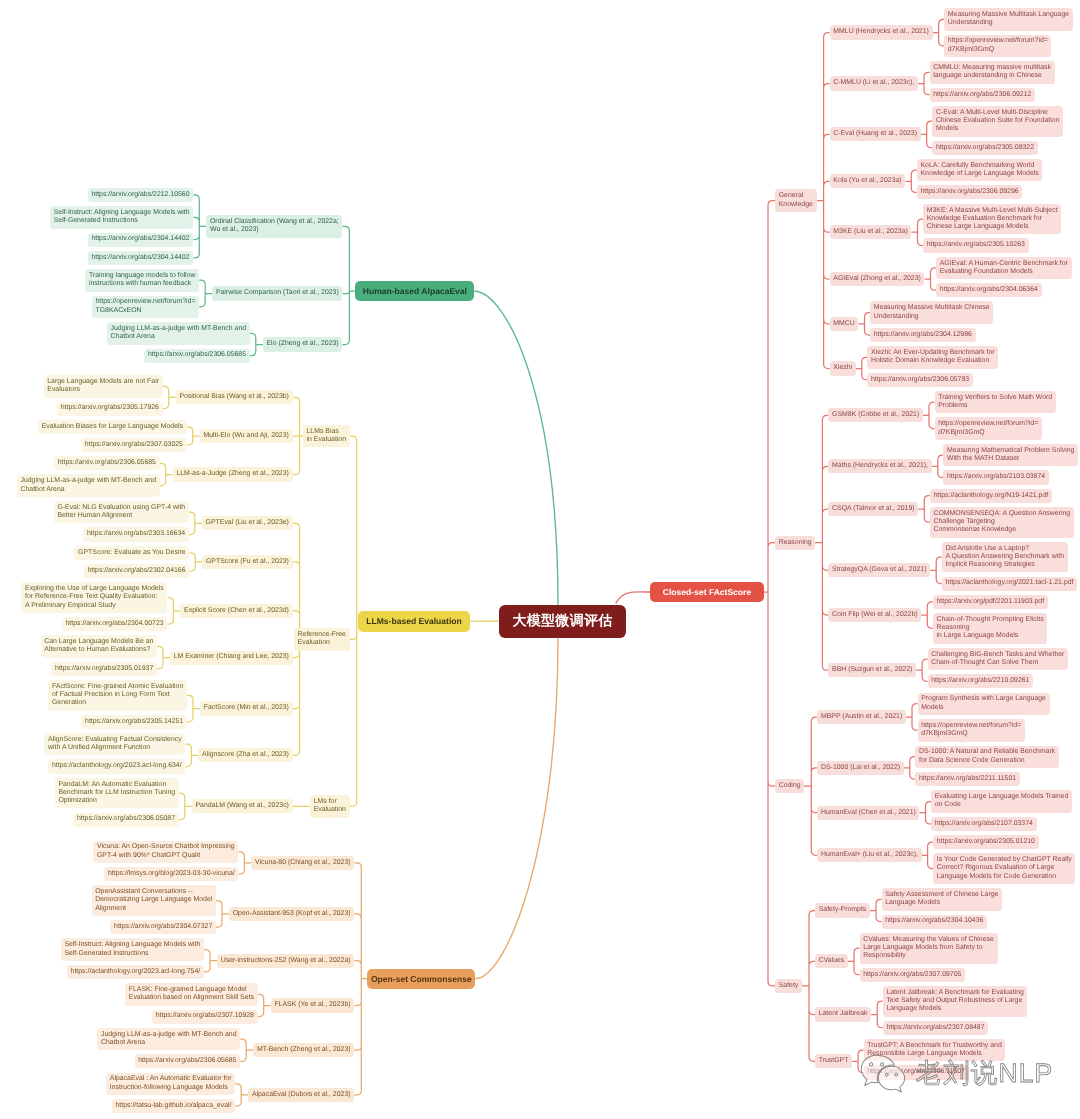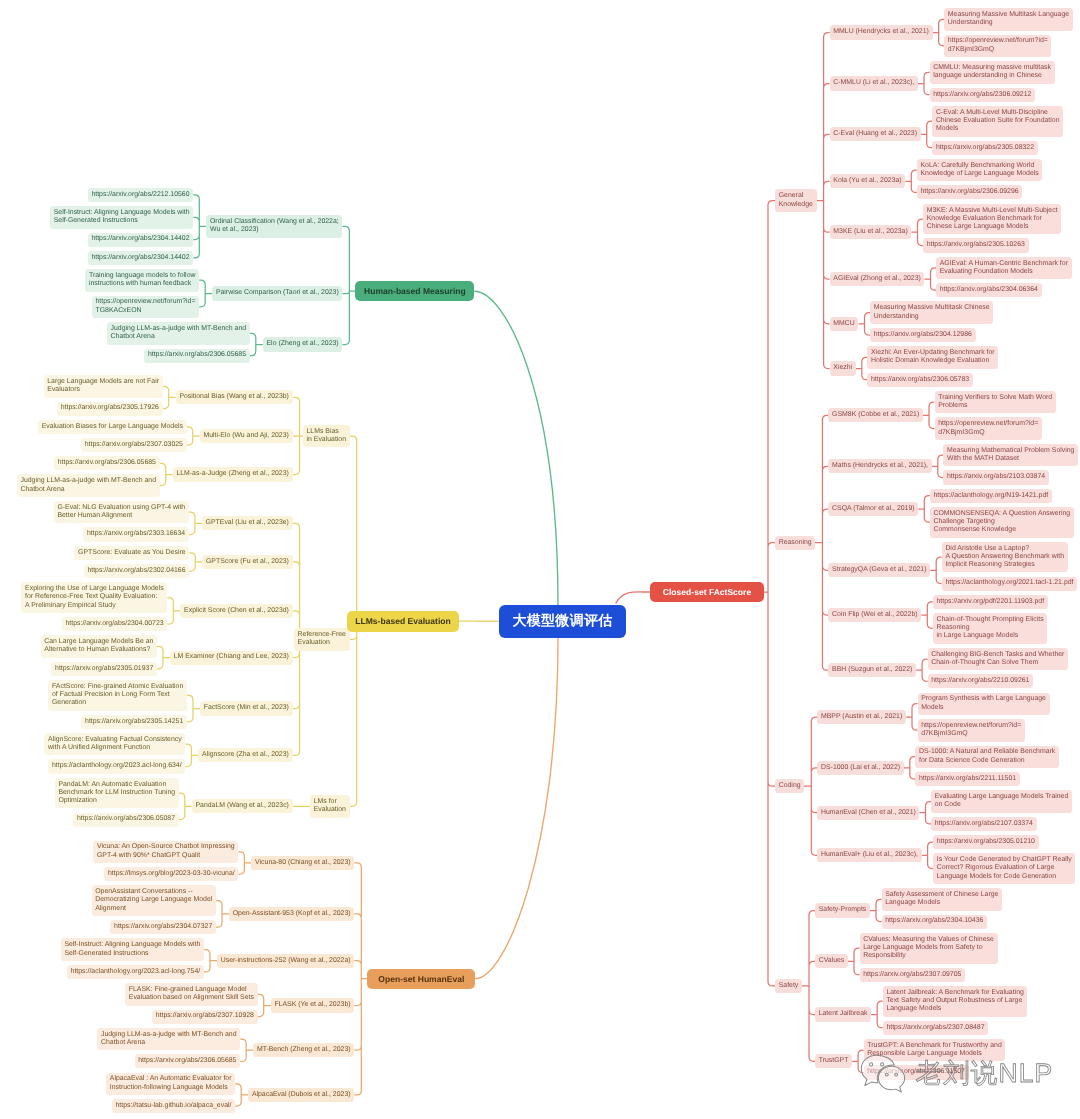--- a/index.html
+++ b/index.html
@@ -82,38 +82,38 @@
     </svg>
   <div id="watermark" style="left: 858px; top: 1049px; width: 224px; height: 52px;"><svg width="224" height="52" viewBox="0 0 211 49">
         <path d="M17.5 5.9C9.5 5.9 3.1 11.6 3.1 18.7c0 4.0 2.1 7.6 5.3 10.0l-2.0 5.7 6.3-3.2c1.5 .4 3.2 .6 4.8 .6 .4 0 .9 0 1.3-.1-.4-1.2-.7-2.5-.7-3.8 0-7.1 6.5-12.8 14.5-12.8 .5 0 1.1 0 1.6 .1C32.4 9.8 25.6 5.9 17.5 5.9z" fill="rgba(255,255,255,0.42)" stroke="#8a8a8a" stroke-width="0.95" stroke-linejoin="round"></path>
         <circle cx="12.3" cy="14.5" r="1.5" fill="none" stroke="#8a8a8a" stroke-width="0.95"></circle>
         <circle cx="22.7" cy="14.5" r="1.5" fill="none" stroke="#8a8a8a" stroke-width="0.95"></circle>
         <path d="M31.5 16.2c-6.8 0-12.3 5.0-12.3 11.1 0 6.1 5.5 11.1 12.3 11.1 1.4 0 2.8-.2 4.1-.6l5.2 2.7-1.5-4.6c2.8-2.0 4.6-5.1 4.6-8.5 0-6.1-5.5-11.1-12.3-11.1z" fill="rgba(255,255,255,0.62)" stroke="#8a8a8a" stroke-width="0.95" stroke-linejoin="round"></path>
         <circle cx="27.1" cy="24.1" r="1.35" fill="none" stroke="#8a8a8a" stroke-width="0.95"></circle>
         <circle cx="35.9" cy="24.1" r="1.35" fill="none" stroke="#8a8a8a" stroke-width="0.95"></circle>
         <text x="54.3" y="31.2" font-family="&quot;Liberation Sans&quot;,&quot;DejaVu Sans&quot;,sans-serif" font-size="25" fill="none" stroke="#828282" stroke-width="0.78" letter-spacing="1.0">老刘说NLP</text>
       </svg></div>
-<div class="node l1" style="left: 355.4px; top: 280.9px; width: 119px; height: 20.5px; background: rgb(74, 174, 124); color: rgb(27, 61, 43);">Human-based Measuring</div>
+<div class="node l1" style="left: 355.4px; top: 280.9px; width: 119px; height: 20.5px; background: rgb(74, 174, 124); color: rgb(27, 61, 43);">Human-based AlpacaEval</div>
     <div class="node l2" style="left: 206.3px; top: 215.1px; width: 136.1px; height: 22.5px; background: rgb(220, 239, 228); color: rgb(47, 97, 71); padding: 0px 3.7px;">Ordinal Classification (Wang et al., 2022a;
 Wu et al., 2023)</div>
     <div class="node l3" style="left: 87.7px; top: 187.8px; width: 105.6px; height: 14.2px; background: rgb(226, 242, 233); color: rgb(47, 97, 71); padding: 0px 3.7px;">https://arxiv.org/abs/2212.10560</div>
     <div class="node l3" style="left: 50px; top: 206px; width: 143.3px; height: 22.5px; background: rgb(226, 242, 233); color: rgb(47, 97, 71); padding: 0px 3.7px;">Self-Instruct: Aligning Language Models with
 Self-Generated Instructions</div>
     <div class="node l3" style="left: 87.7px; top: 232.5px; width: 105.6px; height: 14.2px; background: rgb(226, 242, 233); color: rgb(47, 97, 71); padding: 0px 3.7px;">https://arxiv.org/abs/2304.14402</div>
     <div class="node l3" style="left: 87.7px; top: 250.8px; width: 105.6px; height: 14.2px; background: rgb(226, 242, 233); color: rgb(47, 97, 71); padding: 0px 3.7px;">https://arxiv.org/abs/2304.14402</div>
     <div class="node l2" style="left: 212.2px; top: 286.4px; width: 130.2px; height: 14.2px; background: rgb(220, 239, 228); color: rgb(47, 97, 71); padding: 0px 3.7px;">Pairwise Comparison (Taori et al., 2023)</div>
     <div class="node l3" style="left: 85.3px; top: 269px; width: 113.9px; height: 22.5px; background: rgb(226, 242, 233); color: rgb(47, 97, 71); padding: 0px 3.7px;">Training language models to follow
 instructions with human feedback</div>
     <div class="node l3" style="left: 91.8px; top: 295.5px; width: 107.4px; height: 22.5px; background: rgb(226, 242, 233); color: rgb(47, 97, 71); padding: 0px 3.7px;">https://openreview.net/forum?id=
 TG8KACxEON</div>
     <div class="node l2" style="left: 262.8px; top: 337.4px; width: 79.6px; height: 14.2px; background: rgb(220, 239, 228); color: rgb(47, 97, 71); padding: 0px 3.7px;">Elo (Zheng et al., 2023)</div>
     <div class="node l3" style="left: 106.9px; top: 322px; width: 142.9px; height: 22.5px; background: rgb(226, 242, 233); color: rgb(47, 97, 71); padding: 0px 3.7px;">Judging LLM-as-a-judge with MT-Bench and
 Chatbot Arena</div>
     <div class="node l3" style="left: 144.2px; top: 348.5px; width: 105.6px; height: 14.2px; background: rgb(226, 242, 233); color: rgb(47, 97, 71); padding: 0px 3.7px;">https://arxiv.org/abs/2306.05685</div>
-    <div class="node l1" style="left: 347px; top: 611px; width: 112px; height: 20.5px; background: rgb(237, 213, 73); color: rgb(59, 54, 14);">LLMs-based Evaluation</div>
+    <div class="node l1" style="left: 358px; top: 611px; width: 112px; height: 20.5px; background: rgb(237, 213, 73); color: rgb(59, 54, 14);">LLMs-based Evaluation</div>
     <div class="node l2" style="left: 302.8px; top: 424.7px; width: 46.9px; height: 22.5px; background: rgb(250, 243, 217); color: rgb(106, 90, 38); padding: 0px 3.7px;">LLMs Bias
 in Evaluation</div>
     <div class="node l2" style="left: 175.7px; top: 390.3px; width: 116.9px; height: 14.2px; background: rgb(250, 243, 217); color: rgb(106, 90, 38); padding: 0px 3.7px;">Positional Bias (Wang et al., 2023b)</div>
     <div class="node l3" style="left: 43.6px; top: 375px; width: 119.1px; height: 22.5px; background: rgb(250, 246, 227); color: rgb(106, 90, 38); padding: 0px 3.7px;">Large Language Models are not Fair
 Evaluators</div>
     <div class="node l3" style="left: 57.1px; top: 401.5px; width: 105.6px; height: 14.2px; background: rgb(250, 246, 227); color: rgb(106, 90, 38); padding: 0px 3.7px;">https://arxiv.org/abs/2305.17926</div>
     <div class="node l2" style="left: 199.7px; top: 428.9px; width: 92.9px; height: 14.2px; background: rgb(250, 243, 217); color: rgb(106, 90, 38); padding: 0px 3.7px;">Multi-Elo (Wu and Aji, 2023)</div>
     <div class="node l3" style="left: 38px; top: 419.7px; width: 148.7px; height: 14.2px; background: rgb(250, 246, 227); color: rgb(106, 90, 38); padding: 0px 3.7px;">Evaluation Biases for Large Language Models</div>
     <div class="node l3" style="left: 81.1px; top: 438px; width: 105.6px; height: 14.2px; background: rgb(250, 246, 227); color: rgb(106, 90, 38); padding: 0px 3.7px;">https://arxiv.org/abs/2307.03025</div>
     <div class="node l2" style="left: 172.7px; top: 467.4px; width: 119.9px; height: 14.2px; background: rgb(250, 243, 217); color: rgb(106, 90, 38); padding: 0px 3.7px;">LLM-as-a-Judge (Zheng et al., 2023)</div>
@@ -147,21 +147,21 @@
     <div class="node l3" style="left: 44.4px; top: 732.9px; width: 141px; height: 22.5px; background: rgb(250, 246, 227); color: rgb(106, 90, 38); padding: 0px 3.7px;">AlignScore: Evaluating Factual Consistency
 with A Unified Alignment Function</div>
     <div class="node l3" style="left: 48.3px; top: 759.4px; width: 137.1px; height: 14.2px; background: rgb(250, 246, 227); color: rgb(106, 90, 38); padding: 0px 3.7px;">https://aclanthology.org/2023.acl-long.634/</div>
     <div class="node l2" style="left: 310px; top: 795.1px; width: 39.7px; height: 22.5px; background: rgb(250, 243, 217); color: rgb(106, 90, 38); padding: 0px 3.7px;">LMs for
 Evaluation</div>
     <div class="node l2" style="left: 191.8px; top: 799.2px; width: 100.8px; height: 14.2px; background: rgb(250, 243, 217); color: rgb(106, 90, 38); padding: 0px 3.7px;">PandaLM (Wang et al., 2023c)</div>
     <div class="node l3" style="left: 54.7px; top: 777.7px; width: 124.1px; height: 30.8px; background: rgb(250, 246, 227); color: rgb(106, 90, 38); padding: 0px 3.7px;">PandaLM: An Automatic Evaluation
 Benchmark for LLM Instruction Tuning
 Optimization</div>
     <div class="node l3" style="left: 73.2px; top: 812.5px; width: 105.6px; height: 14.2px; background: rgb(250, 246, 227); color: rgb(106, 90, 38); padding: 0px 3.7px;">https://arxiv.org/abs/2306.05087</div>
-    <div class="node l1" style="left: 367.3px; top: 968.5px; width: 108px; height: 20.5px; background: rgb(232, 159, 92); color: rgb(85, 50, 14);">Open-set HumanEval</div>
+    <div class="node l1" style="left: 367.3px; top: 968.5px; width: 108px; height: 20.5px; background: rgb(232, 159, 92); color: rgb(85, 50, 14);">Open-set Commonsense</div>
     <div class="node l2" style="left: 251.4px; top: 855.8px; width: 102.9px; height: 14.2px; background: rgb(250, 232, 213); color: rgb(124, 78, 35); padding: 0px 3.7px;">Vicuna-80 (Chiang et al., 2023)</div>
     <div class="node l3" style="left: 93.3px; top: 840.5px; width: 145.1px; height: 22.5px; background: rgb(251, 236, 223); color: rgb(124, 78, 35); padding: 0px 3.7px;">Vicuna: An Open-Source Chatbot Impressing
 GPT-4 with 90%* ChatGPT Qualit</div>
     <div class="node l3" style="left: 104.3px; top: 867px; width: 134.1px; height: 14.2px; background: rgb(251, 236, 223); color: rgb(124, 78, 35); padding: 0px 3.7px;">https://lmsys.org/blog/2023-03-30-vicuna/</div>
     <div class="node l2" style="left: 229px; top: 906.8px; width: 125.3px; height: 14.2px; background: rgb(250, 232, 213); color: rgb(124, 78, 35); padding: 0px 3.7px;">Open-Assistant-953 (Kopf et al., 2023)</div>
     <div class="node l3" style="left: 91.5px; top: 885.2px; width: 124.5px; height: 30.8px; background: rgb(251, 236, 223); color: rgb(124, 78, 35); padding: 0px 3.7px;">OpenAssistant Conversations --
 Democratizing Large Language Model
 Alignment</div>
     <div class="node l3" style="left: 110.4px; top: 920.1px; width: 105.6px; height: 14.2px; background: rgb(251, 236, 223); color: rgb(124, 78, 35); padding: 0px 3.7px;">https://arxiv.org/abs/2304.07327</div>
     <div class="node l2" style="left: 217px; top: 953.6px; width: 137.3px; height: 14.2px; background: rgb(250, 232, 213); color: rgb(124, 78, 35); padding: 0px 3.7px;">User-instructions-252 (Wang et al., 2022a)</div>
@@ -278,14 +278,14 @@
     <div class="node l3" style="left: 859.5px; top: 967.6px; width: 105.6px; height: 14.2px; background: rgb(250, 222, 220); color: rgb(140, 69, 66); padding: 0px 3.7px;">https://arxiv.org/abs/2307.09705</div>
     <div class="node l2" style="left: 815px; top: 1007.4px; width: 56.2px; height: 14.2px; background: rgb(248, 222, 219); color: rgb(140, 69, 66); padding: 0px 3.7px;">Latent Jailbreak</div>
     <div class="node l3" style="left: 882.7px; top: 985.8px; width: 144.8px; height: 30.8px; background: rgb(250, 222, 220); color: rgb(140, 69, 66); padding: 0px 3.7px;">Latent Jailbreak: A Benchmark for Evaluating
 Text Safety and Output Robustness of Large
 Language Models</div>
     <div class="node l3" style="left: 882.7px; top: 1020.6px; width: 105.6px; height: 14.2px; background: rgb(250, 222, 220); color: rgb(140, 69, 66); padding: 0px 3.7px;">https://arxiv.org/abs/2307.08487</div>
     <div class="node l2" style="left: 815px; top: 1054.2px; width: 37.1px; height: 14.2px; background: rgb(248, 222, 219); color: rgb(140, 69, 66); padding: 0px 3.7px;">TrustGPT</div>
     <div class="node l3" style="left: 863.6px; top: 1038.8px; width: 141.9px; height: 22.5px; background: rgb(250, 222, 220); color: rgb(140, 69, 66); padding: 0px 3.7px;">TrustGPT: A Benchmark for Trustworthy and
 Responsible Large Language Models</div>
     <div class="node l3" style="left: 863.6px; top: 1065.4px; width: 105.1px; height: 14.2px; background: rgb(250, 222, 220); color: rgb(140, 69, 66); padding: 0px 3.7px;">https://arxiv.org/abs/2306.11507</div>
-    <div class="node root-node" style="left: 498.75px; top: 605px; width: 127.5px; height: 33px; background: #1d4ed8; color: rgb(255, 255, 255);">大模型微调评估</div>
+    <div class="node root-node" style="left: 498.75px; top: 605px; width: 127.5px; height: 33px; background: #7f1d1d; color: rgb(255, 255, 255);">大模型微调评估</div>
   </div>
 
 </body></html>

